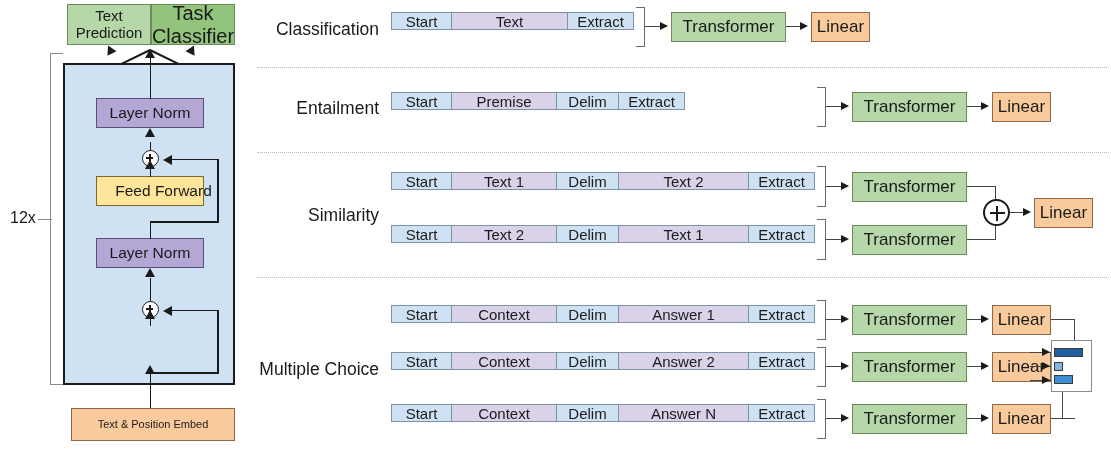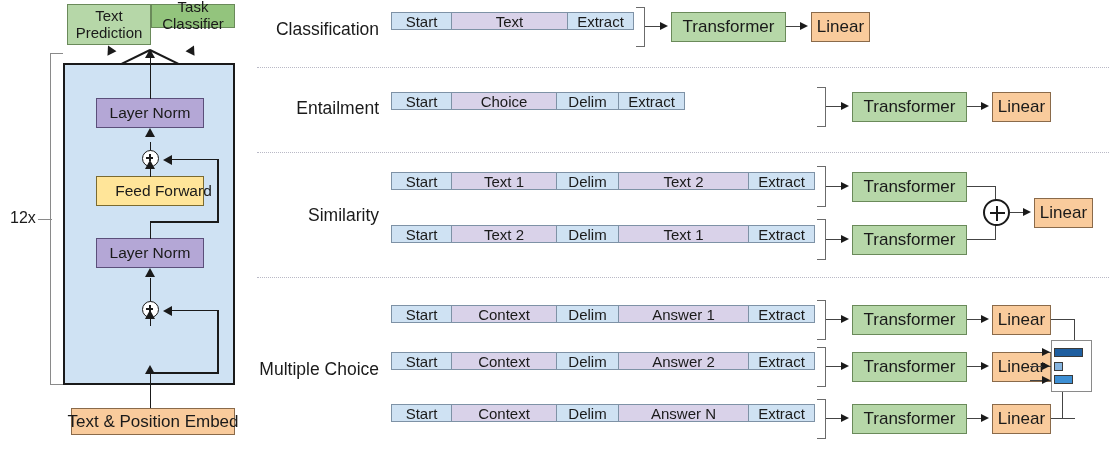--- a/index.html
+++ b/index.html
@@ -76,21 +76,21 @@
 </style>
 </head>
 <body>
 
 <div id="stage">
 
   <div class="box c-green-l stack" style="left:67px;top:4px;width:84px;height:41px;font-size:15px;">
     <span>Text</span>
     <span>Prediction</span>
   </div>
-  <div class="box c-green-d stack" style="left:151px;top:4px;width:84px;height:24px;font-size:15px;">
+  <div class="box c-green-d stack" style="left:151px;top:4px;width:84px;height:41px;font-size:20px;">
     <span>Task</span>
     <span>Classifier</span>
   </div>
 
   <div class="ln" style="left:108px;top:49px;width:42px;height:1.8px;transform:rotate(-26deg);transform-origin:right center;"></div>
   <div class="arrow up" style="left:105px;top:45px;transform:rotate(-26deg);"></div>
   <div class="ln" style="left:150px;top:49px;width:42px;height:1.8px;transform:rotate(26deg);transform-origin:left center;"></div>
   <div class="arrow up" style="left:187px;top:45px;transform:rotate(26deg);"></div>
 
   <div id="blockbg"></div>
@@ -133,21 +133,21 @@
 
   <div class="ln v" style="left:217px;top:309.5px;height:64px;"></div>
   <div class="ln h" style="left:150px;top:372px;width:68px;"></div>
   <div class="ln h" style="left:172px;top:309.5px;width:46px;"></div>
   <div class="arrow left" style="left:163px;top:305.5px;"></div>
 
   <div class="ln v" style="left:149.5px;top:399px;height:-0px;height:0px;"></div>
   <div class="ln v" style="left:149.5px;top:373px;height:35px;"></div>
   <div class="arrow up" style="left:145px;top:365px;"></div>
 
-  <div class="box c-orange" style="left:71px;top:408px;width:164px;height:27px;font-size:17px;">
+  <div class="box c-orange" style="left:71px;top:408px;width:164px;height:33px;font-size:11px;">
     <span>Text &amp; Position Embed</span>
   </div>
 
   <div class="brk" style="left:50px;top:53px;width:13px;height:332px;"></div>
   <div class="ln thin h" style="left:38px;top:219px;width:14px;background:#8a8a8a;"></div>
   <div class="lbl" style="left:10px;top:209px;font-size:16px;">12x</div>
 
   <div class="sep" style="left:257px;top:67px;width:852px;"></div>
   <div class="sep" style="left:257px;top:152px;width:852px;"></div>
   <div class="sep" style="left:257px;top:277px;width:852px;"></div>
@@ -170,21 +170,21 @@
   <div class="ln thin h" style="left:786px;top:26px;width:16px;"></div>
   <div class="arrow small-right" style="left:800px;top:22px;"></div>
   <div class="box c-orange lin" style="left:811px;top:12px;width:59px;height:30px;">
     <span>Linear</span>
   </div>
 
   <div class="task-label" style="left:269px;top:98px;width:110px;">Entailment</div>
 
   <div class="seq" style="left:391px;top:92px;width:424px;">
     <div class="c-blue-l" style="width:60px;">Start</div>
-    <div class="c-lav" style="width:105px;">Choice</div>
+    <div class="c-lav" style="width:105px;">Premise</div>
     <div class="c-blue-l" style="width:62px;">Delim</div>
     <div class="c-blue-l" style="width:67px;">Extract</div>
   </div>
 
   <div class="tbrk" style="left:817px;top:87px;width:9px;height:40px;"></div>
   <div class="ln thin h" style="left:826px;top:106px;width:17px;"></div>
   <div class="arrow small-right" style="left:841px;top:102px;"></div>
 
   <div class="box c-green-l tf" style="left:852px;top:92px;width:115px;height:30px;">
     <span>Transformer</span>

